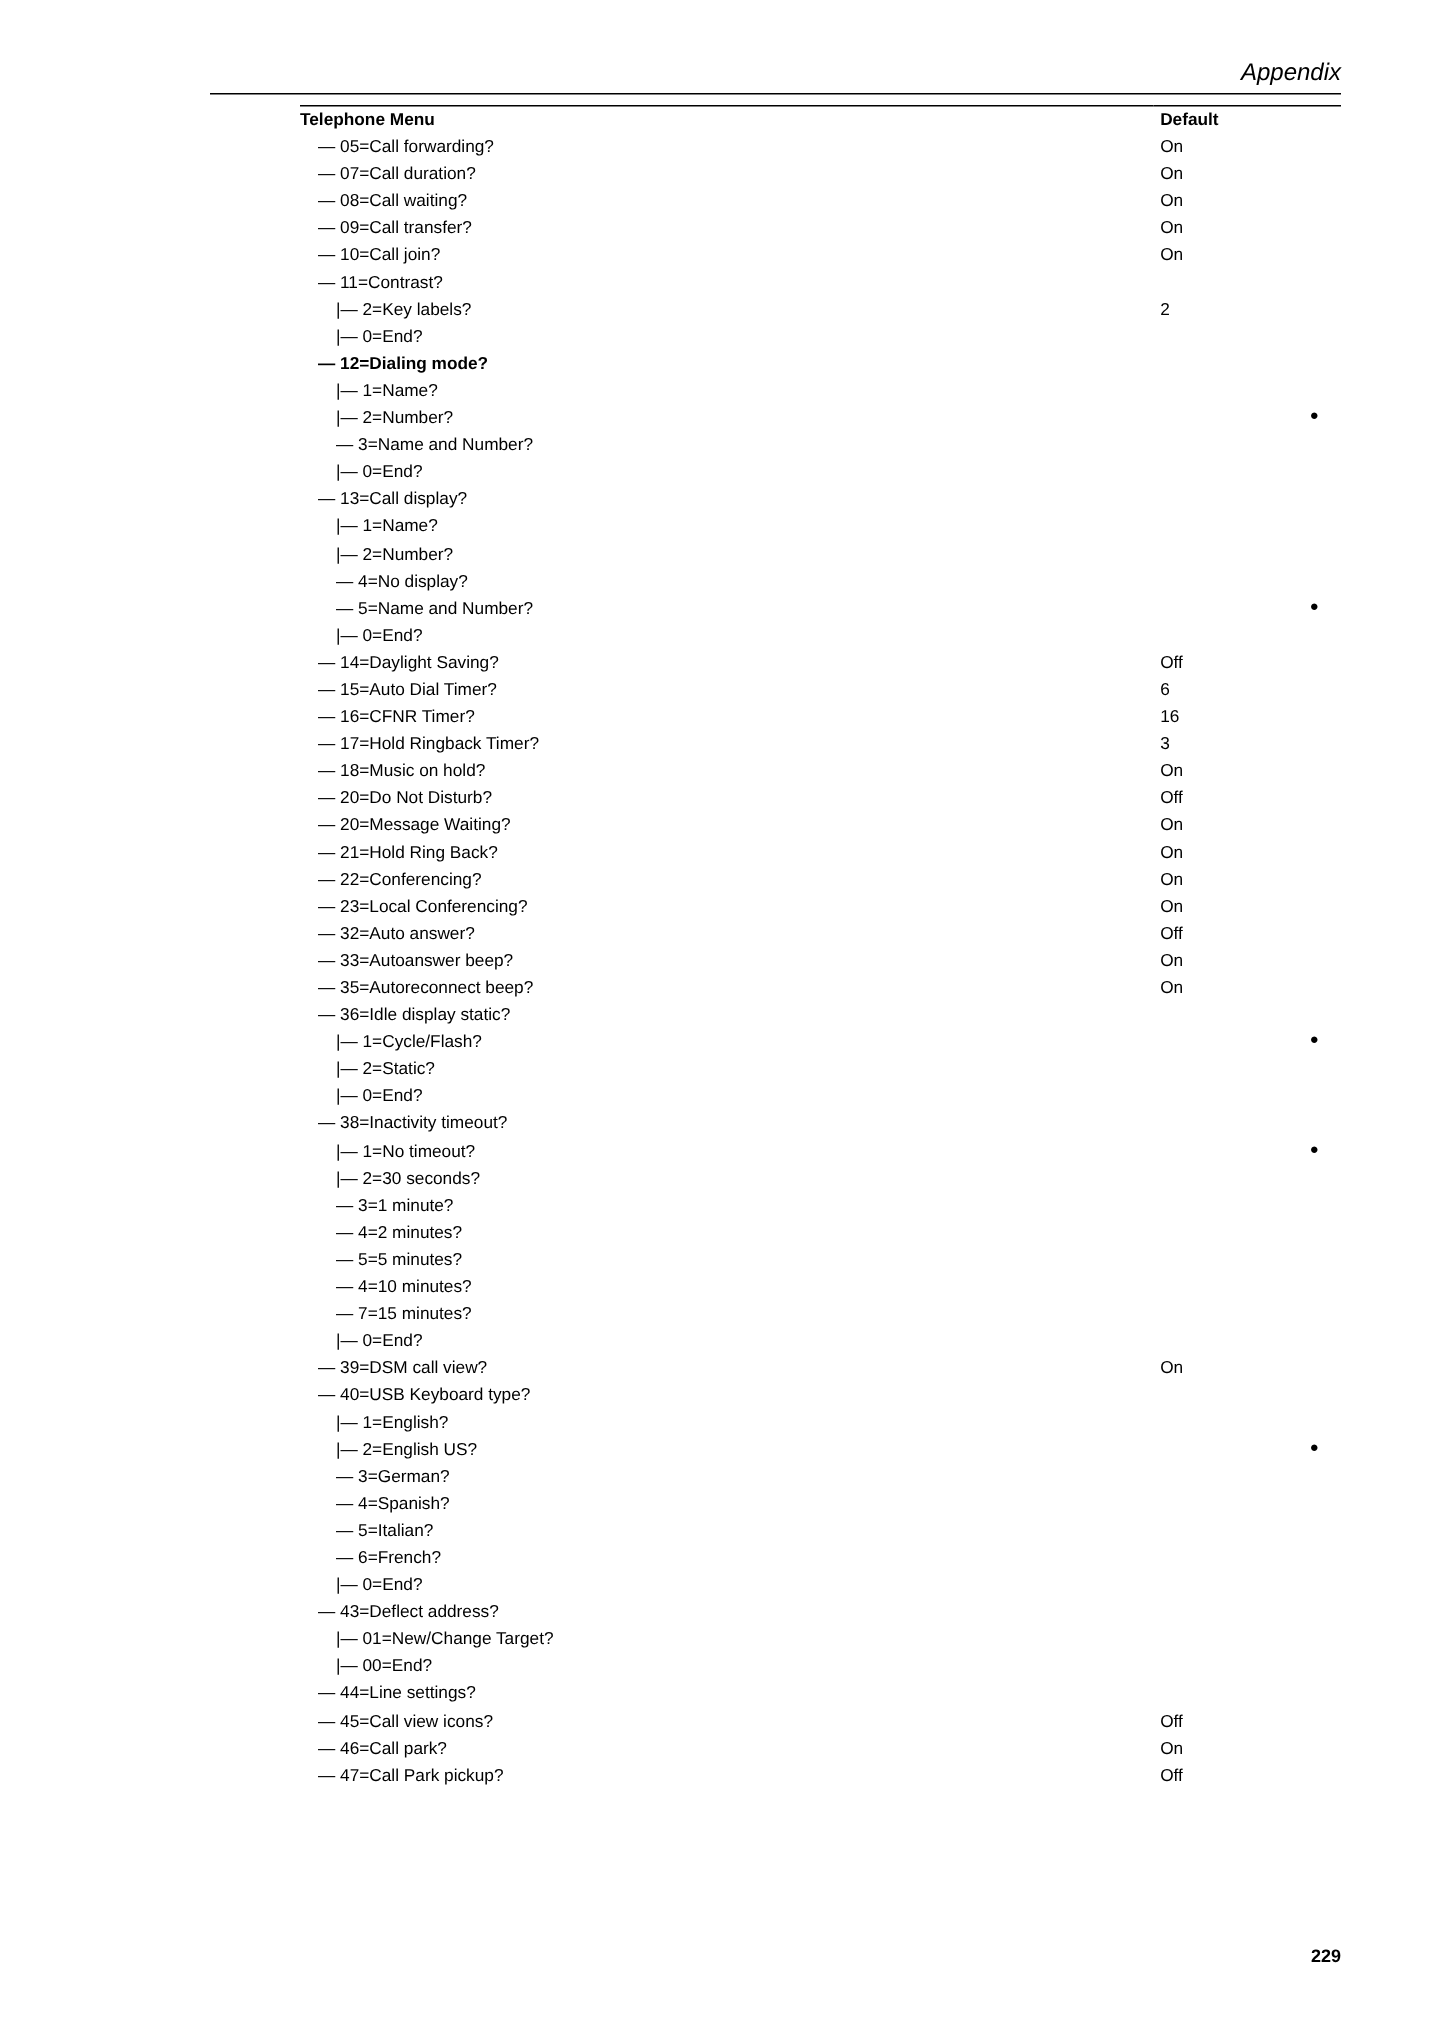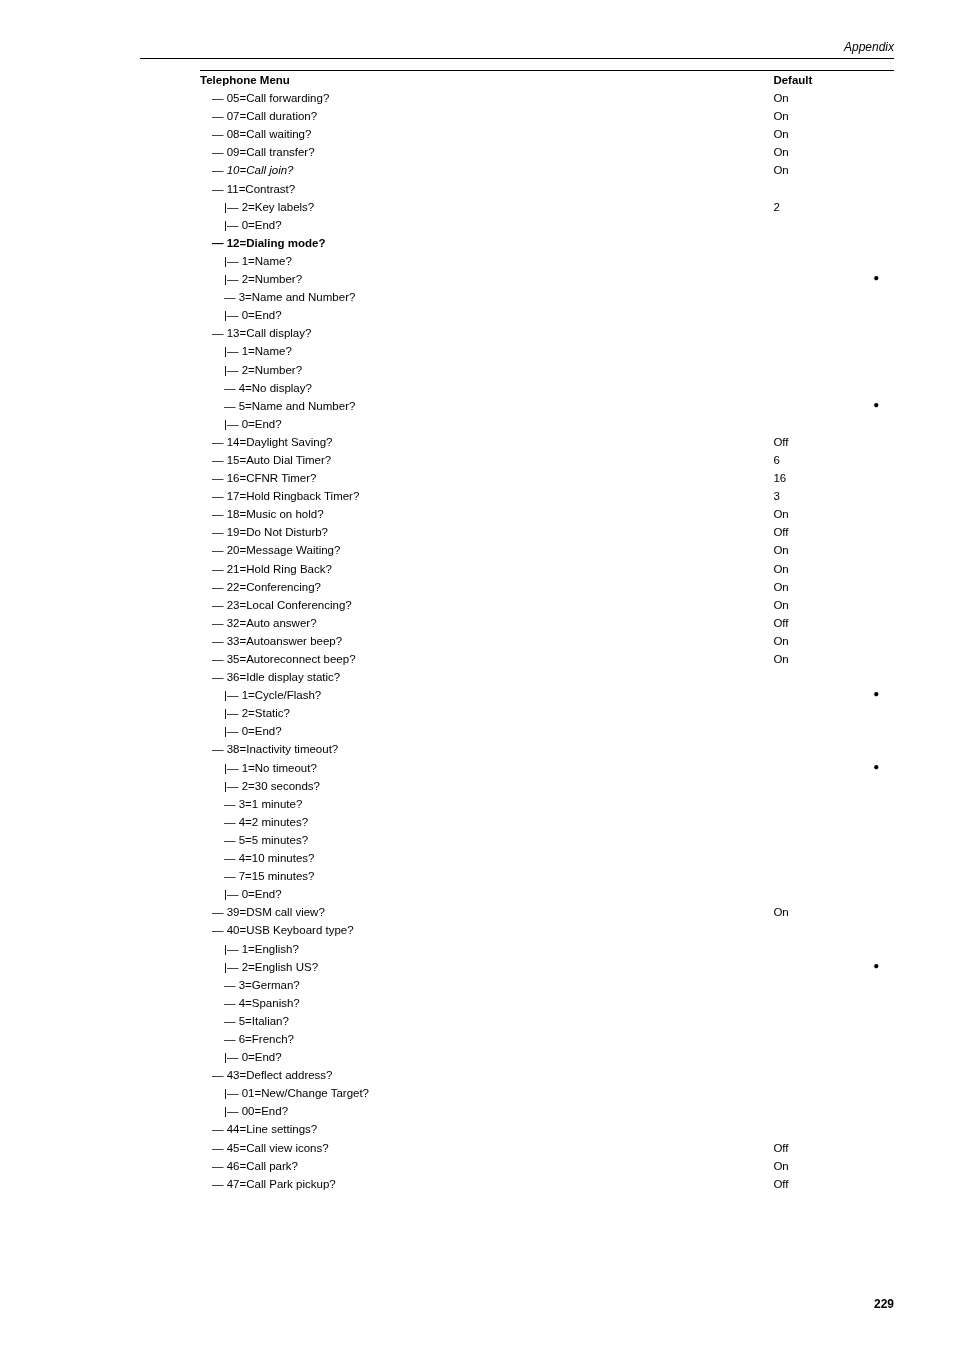--- a/index.html
+++ b/index.html
@@ -9,21 +9,21 @@
       background: #fff;
       font-family: Arial, Helvetica, sans-serif;
       font-size: 12px;
       color: #000;
       position: relative;
     }
     .page-header {
       position: absolute;
       top: 40px;
       right: 60px;
-      font-size: 12px;
+      font-size: 16px;
       font-style: italic;
       border-bottom: 1px solid #000;
       width: calc(100% - 200px);
       padding-bottom: 4px;
       text-align: right;
     }
     .page-number {
       position: absolute;
       bottom: 40px;
       right: 60px;
@@ -87,21 +87,21 @@
           <td class="col-menu" style="padding-left: 12px;">— 08=Call waiting?</td>
           <td class="col-default">On</td>
           <td class="col-bullet"></td>
         </tr>
         <tr>
           <td class="col-menu" style="padding-left: 12px; margin-top: 41px;">— 09=Call transfer?</td>
           <td class="col-default">On</td>
           <td class="col-bullet"></td>
         </tr>
         <tr>
-          <td class="col-menu" style="padding-left: 12px; font-style: italic;">— 10=Call join?</td>
+          <td class="col-menu" style="padding-left: 12px;">— 10=Call join?</td>
           <td class="col-default">On</td>
           <td class="col-bullet"></td>
         </tr>
         <tr>
           <td class="col-menu" style="padding-left: 12px;">— 11=Contrast?</td>
           <td class="col-default"></td>
           <td class="col-bullet"></td>
         </tr>
         <tr>
           <td class="col-menu" style="padding-left: 24px;">|— 2=Key labels?</td>
@@ -187,21 +187,21 @@
           <td class="col-menu" style="padding-left: 12px;">— 17=Hold Ringback Timer?</td>
           <td class="col-default">3</td>
           <td class="col-bullet"></td>
         </tr>
         <tr>
           <td class="col-menu" style="padding-left: 12px;">— 18=Music on hold?</td>
           <td class="col-default">On</td>
           <td class="col-bullet"></td>
         </tr>
         <tr>
-          <td class="col-menu" style="padding-left: 12px;">— 19=Do Not Disturb?</td>
+          <td class="col-menu" style="padding-left: 12px;">— 20=Do Not Disturb?</td>
           <td class="col-default">Off</td>
           <td class="col-bullet"></td>
         </tr>
         <tr>
           <td class="col-menu" style="padding-left: 12px;">— 20=Message Waiting?</td>
           <td class="col-default">On</td>
           <td class="col-bullet"></td>
         </tr>
         <tr>
           <td class="col-menu" style="padding-left: 12px;">— 21=Hold Ring Back?</td>

